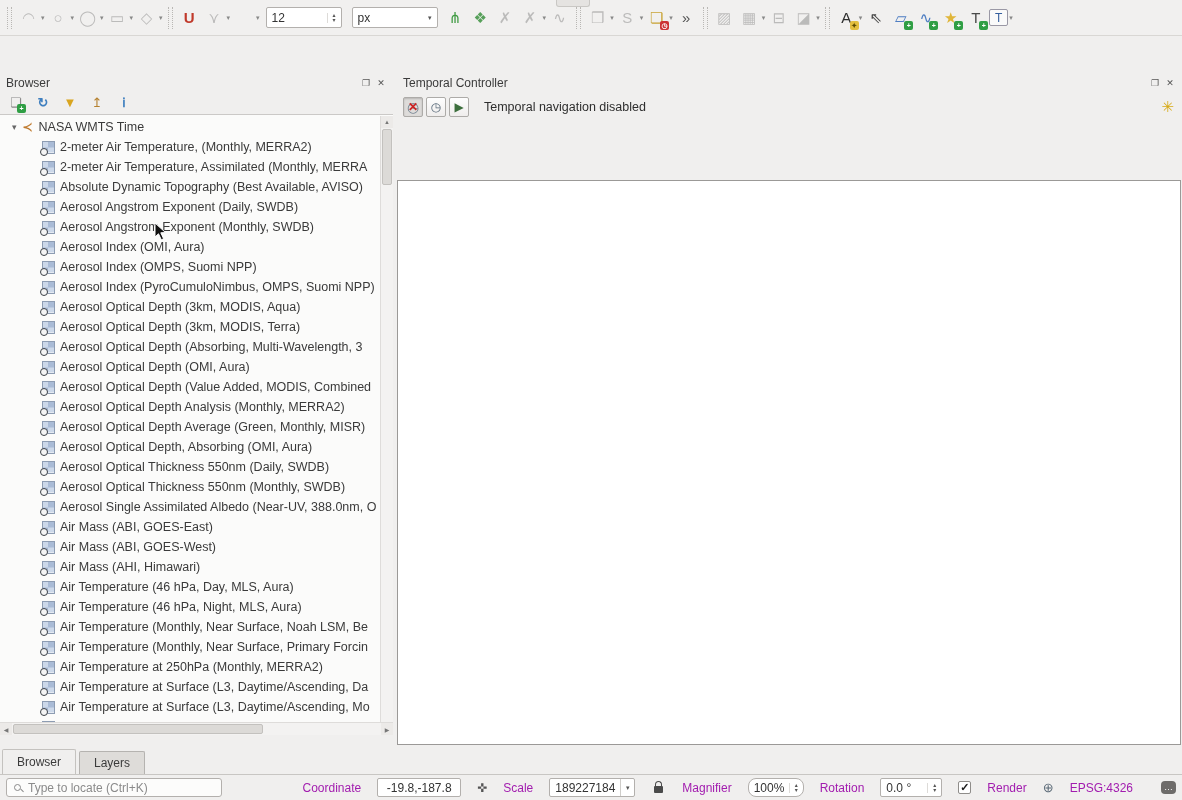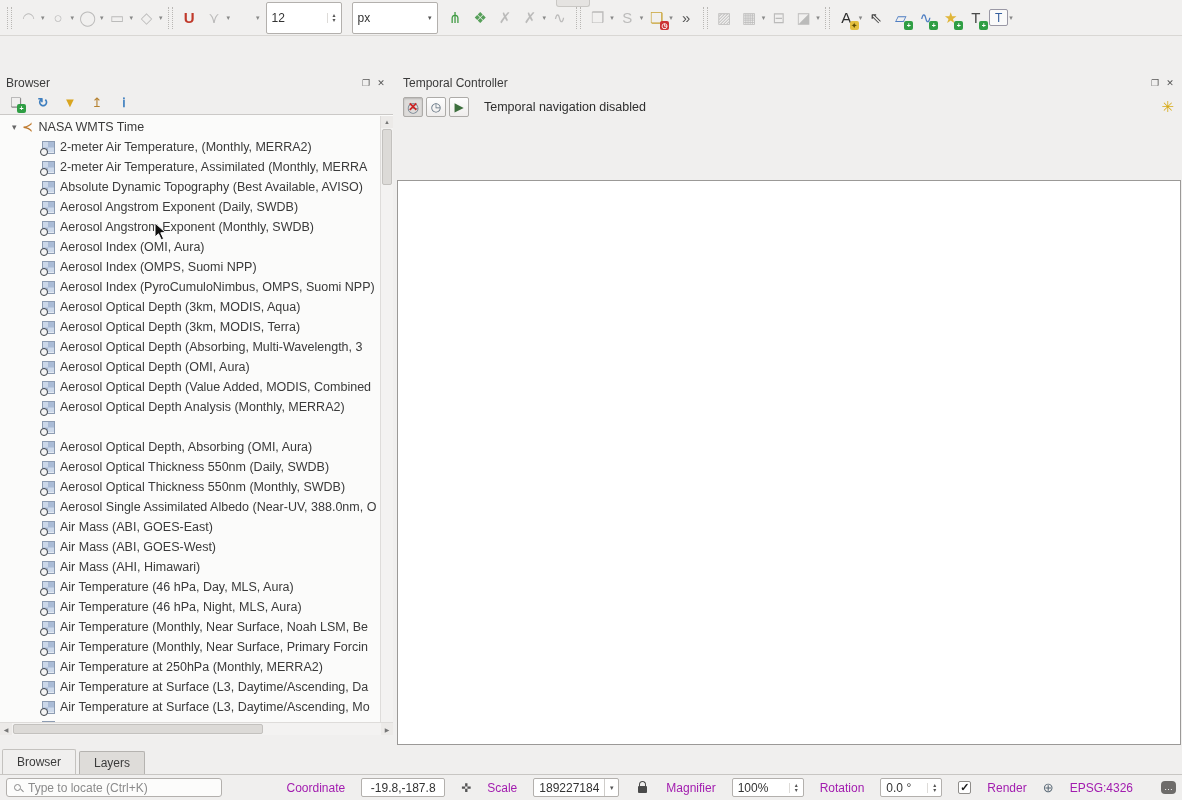--- a/index.html
+++ b/index.html
@@ -15,21 +15,21 @@
   .tb-item { display:inline-flex; align-items:center; }
   .tb-icon { width:23px; height:23px; display:inline-flex; align-items:center; justify-content:center; position:relative; font-size:15px; color:#666; }
   .tb-icon .glyph { line-height:1; }
   .tb-icon.disabled { opacity:.38; }
   .tb-icon.bold .glyph { font-weight:bold; }
   .tb-icon.boxed { border:1px solid #9a98a5; border-radius:2px; width:19px; height:17px; font-size:12px; background:#fafafa; }
   .badge { position:absolute; right:-1px; bottom:-1px; width:9px; height:9px; font-size:7px; line-height:9px; text-align:center; color:#fff; border-radius:2px; font-weight:bold; }
   .base-glyph { position:absolute; font-size:14px; color:#7a8794; }
   .over-glyph { position:relative; font-weight:bold; }
   .caret { font-size:7px; color:#888; margin-left:1px; }
-  .tb-spin, .tb-combo { display:inline-flex; align-items:center; background:#fff; border:1px solid #b3b0ad; border-radius:2px; height:32px; font-size:12px; color:#333; padding:0 5px; margin:0 4px; }
+  .tb-spin, .tb-combo { display:inline-flex; align-items:center; background:#fff; border:1px solid #b3b0ad; border-radius:2px; height:21px; font-size:12px; color:#333; padding:0 5px; margin:0 4px; }
   .tb-spin { width:76px; }
   .tb-combo { width:86px; }
   .spin-arrows, .spin-col { display:flex; flex-direction:column; font-size:6px; line-height:5px; color:#555; margin-left:auto; padding-left:5px; border-left:1px solid #dddbd8; }
   .combo-caret { margin-left:auto; font-size:7px; color:#555; padding-left:6px; }
   #window-top-notch { position:absolute; left:556px; top:0; width:34px; height:7px; background:#e5e3e1; border:1px solid #c9c7c4; border-top:none; border-radius:0 0 3px 3px; }
 
   
   #browser-panel { position:absolute; left:0; top:72px; width:393px; height:676px; }
   .panel-head { display:flex; align-items:center; padding:4px 6px 2px; font-size:12px; color:#3b3b3b; }
   .win-btns { margin-left:auto; display:flex; gap:3px; }
@@ -76,21 +76,21 @@
   .mag { width:7px; height:7px; border:1.4px solid #8a8a8a; border-radius:50%; position:relative; flex:0 0 auto; }
   .mag::after { content:""; position:absolute; width:4px; height:1.4px; background:#8a8a8a; transform:rotate(45deg); right:-4px; bottom:-1px; }
   .sb-label { color:#a21caf; flex:0 0 auto; }
   .sb-field { background:#fff; border:1px solid #b3b0ad; border-radius:2px; height:19px; display:flex; align-items:center; padding:0 5px; flex:0 0 auto; }
   #coord-field { width:84px; justify-content:center; }
   .extents-icon { color:#555; font-size:12px; }
   #scale-combo { width:86px; padding-right:0; }
   .combo-btn { margin-left:auto; border-left:1px solid #cfcdca; height:100%; width:14px; display:flex; align-items:center; justify-content:center; font-size:7px; color:#555; }
   .lock { width:9px; height:7px; background:#4a4a4a; border-radius:1px; position:relative; margin:4px 3px 0; flex:0 0 auto; }
   .lock::before { content:""; position:absolute; top:-5px; left:1px; width:5px; height:5px; border:1.6px solid #4a4a4a; border-bottom:none; border-radius:4px 4px 0 0; }
-  #mag-spin { width:72px; } #rot-spin { width:62px; }
+  #mag-spin { width:56px;border-radius:8px; } #rot-spin { width:62px; }
   .cb { width:13px; height:13px; background:#fff; border:1px solid #8f8d8a; border-radius:2px; display:flex; align-items:center; justify-content:center; font-size:11px; color:#1c1c1c; font-weight:bold; flex:0 0 auto; }
   .globe { color:#5b6a77; font-size:13px; flex:0 0 auto; }
   .msg { width:15px; height:13px; background:#6e6c6a; border-radius:4px; color:#fff; display:flex; align-items:center; justify-content:center; font-size:9px; line-height:1; margin-left:12px; flex:0 0 auto; }
   #coordinate-label { margin-left:auto; }
 
   #mouse-cursor { position:absolute; left:154px; top:222px; }
 </style>
 </head>
 <body>
 
@@ -583,20 +583,21 @@
           <div class="tree-row child">
             <span class="wmts-icon"></span>
             <span>Aerosol Optical Depth (Value Added, MODIS, Combined</span>
           </div>
           <div class="tree-row child">
             <span class="wmts-icon"></span>
             <span>Aerosol Optical Depth Analysis (Monthly, MERRA2)</span>
           </div>
           <div class="tree-row child">
             <span class="wmts-icon"></span>
+            <span>Aerosol Optical Depth Average (Green, Monthly, MISR)</span>
           </div>
           <div class="tree-row child">
             <span class="wmts-icon"></span>
             <span>Aerosol Optical Depth, Absorbing (OMI, Aura)</span>
           </div>
           <div class="tree-row child">
             <span class="wmts-icon"></span>
             <span>Aerosol Optical Thickness 550nm (Daily, SWDB)</span>
           </div>
           <div class="tree-row child">

